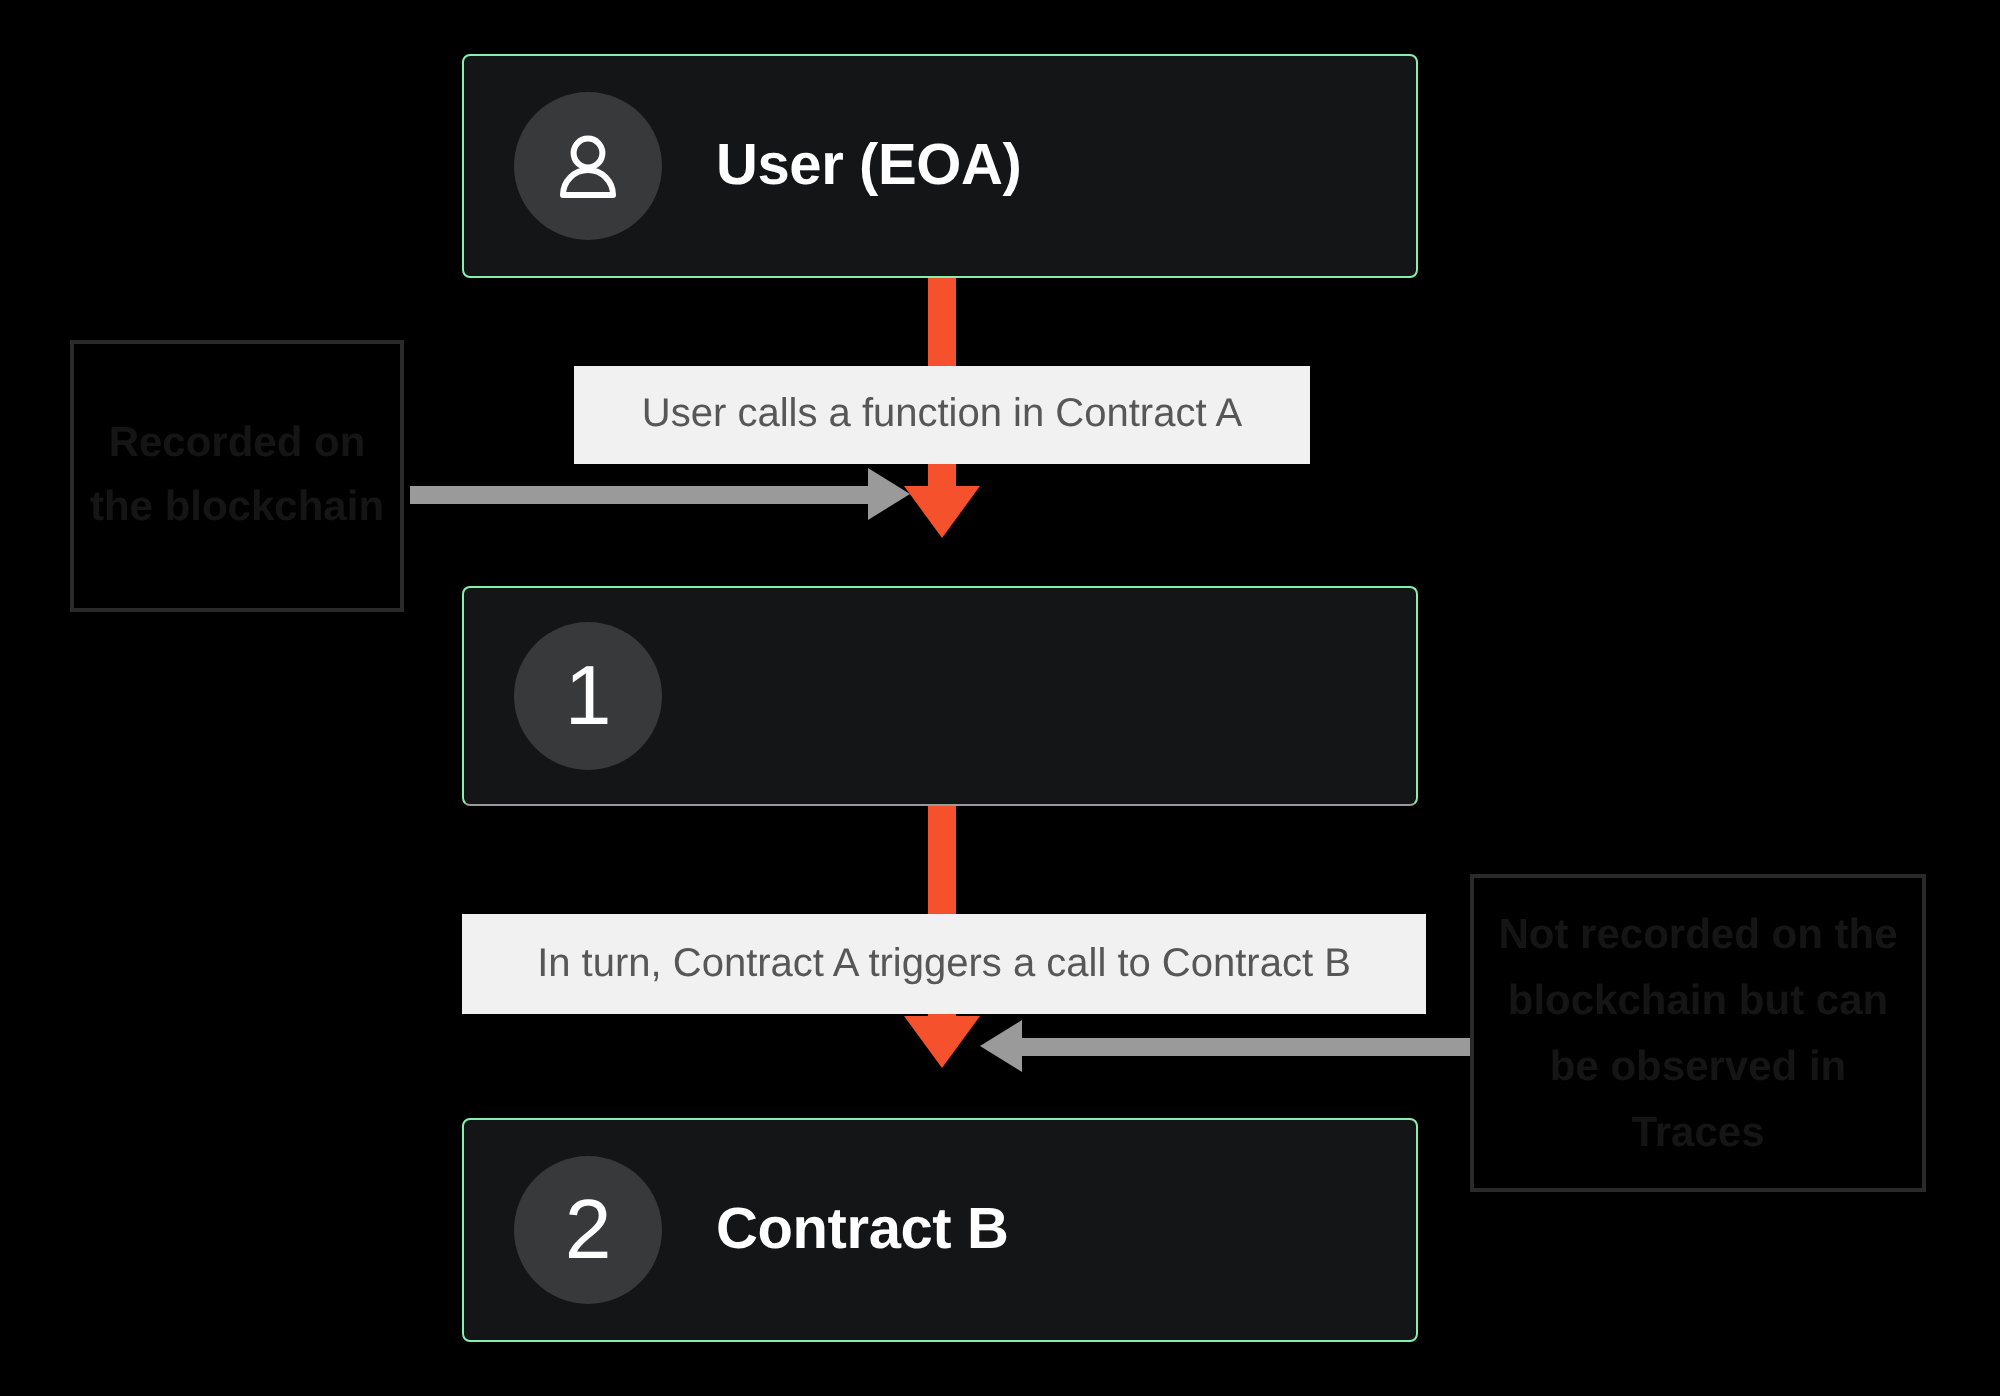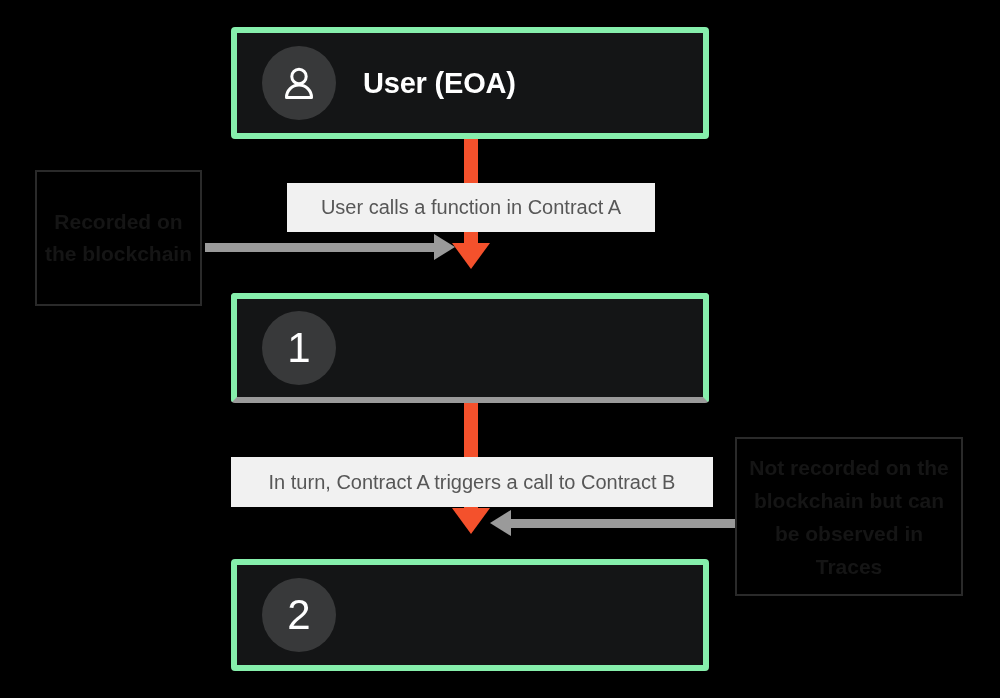--- a/index.html
+++ b/index.html
@@ -17,21 +17,21 @@
     background: #000000;
     overflow: hidden;
   }
 
   
   .node {
     position: absolute;
     left: 231px;
     width: 478px;
     background: #141516;
-    border: 6px solid #86efac;
+    border: 1px solid #86efac;
     border-radius: 4px;
     box-sizing: border-box;
     display: flex;
     align-items: center;
     z-index: 3;
   }
   .node-badge {
     width: 74px;
     height: 74px;
     border-radius: 50%;
@@ -178,20 +178,21 @@
   <div class="node node-a">
     <div class="node-badge">
       <span class="num">1</span>
     </div>
   </div>
 
   <div class="node node-b">
     <div class="node-badge">
       <span class="num">2</span>
     </div>
+    <div class="node-label">Contract B</div>
   </div>
 
   <div class="msg msg-1">User calls a function in Contract A</div>
 
   <div class="msg msg-2">In turn, Contract A triggers a call to Contract B</div>
 
   <div class="gray-arrow arrow-left-grp">
     <div class="gray-shaft" style="left:0; width:229px;"></div>
     <div class="gray-head-r" style="left:229px;"></div>
   </div>

